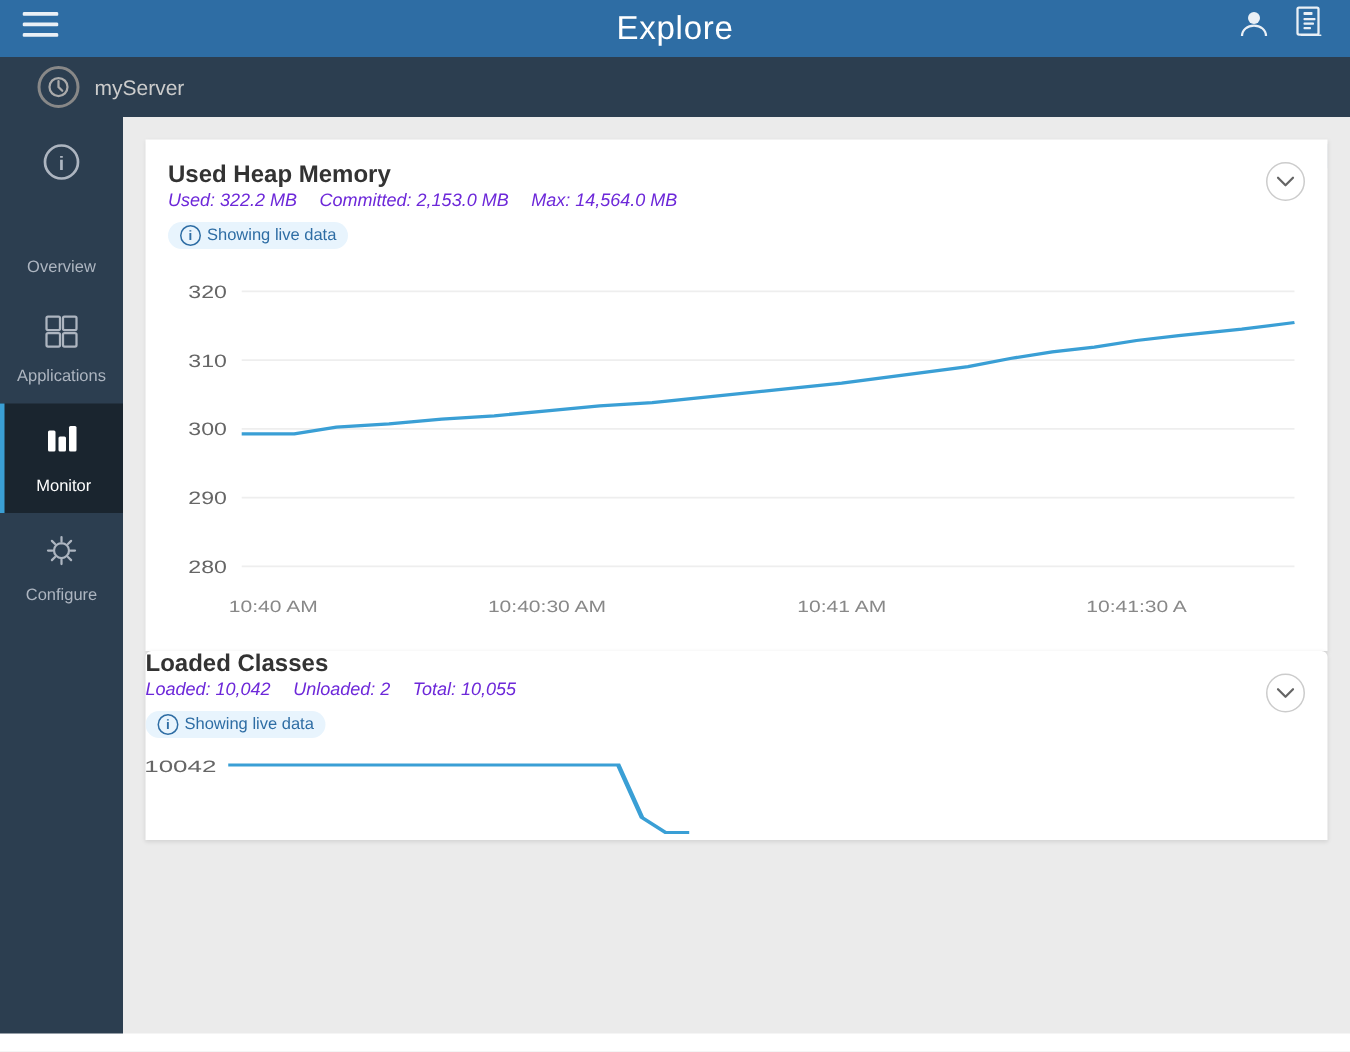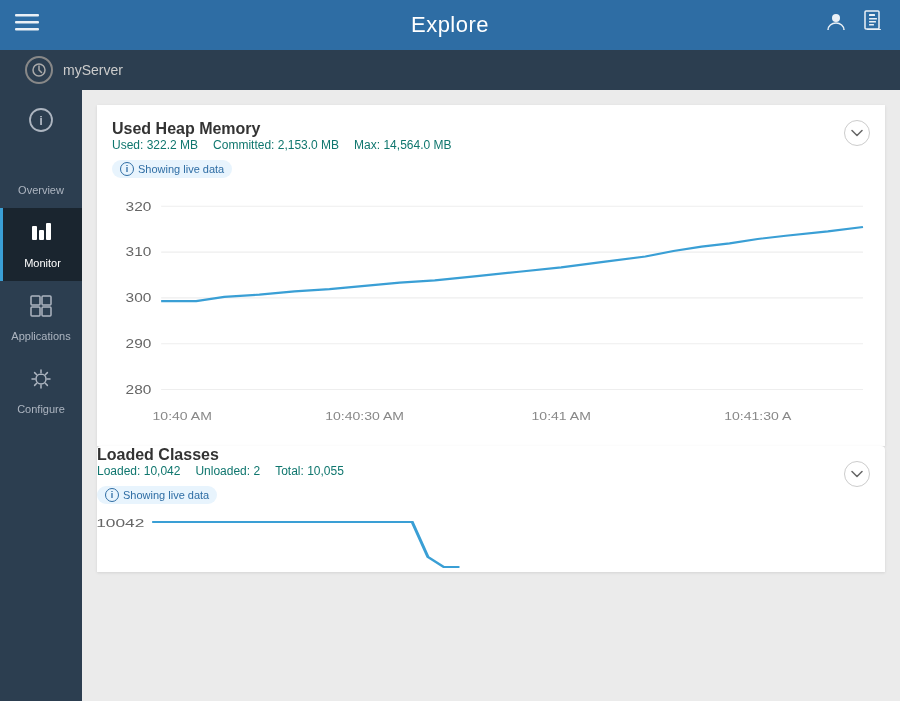--- a/index.html
+++ b/index.html
@@ -1,20 +1,20 @@
 <!DOCTYPE html>
 <html><head>
   <meta charset="utf-8">
   <style>
     * { box-sizing: border-box; margin: 0; padding: 0; }
     body { font-family: -apple-system, BlinkMacSystemFont, 'Segoe UI', Arial, sans-serif; width: 900px; height: 701px; overflow: hidden; }
 
     
     .top-bar {
-      height: 50px;
+      height: 38px;
       background: #2e6da4;
       display: flex;
       align-items: center;
       justify-content: center;
       position: relative;
     }
     .top-bar-title {
       color: white;
       font-size: 22px;
       font-weight: 300;
@@ -128,26 +128,27 @@
       box-shadow: 0 1px 3px rgba(0,0,0,0.1);
     }
     .card-title {
       font-size: 16px;
       font-weight: 600;
       color: #333;
       margin-bottom: 6px;
     }
     .card-stats {
       font-size: 12px;
-      color: #0f766e;
+      color: #6d28d9;
       display: flex;
       gap: 15px;
       align-items: center;
       flex-wrap: wrap;
       margin-bottom: 4px;
+      font-style: italic;
     }
     .live-badge {
       display: inline-flex;
       align-items: center;
       gap: 4px;
       background: #e8f4fd;
       color: #2e6da4;
       font-size: 11px;
       padding: 2px 8px;
       border-radius: 10px;
@@ -259,41 +260,41 @@
     <div class="sidebar-item">
       <span class="icon">
         <svg width="26" height="26" viewBox="0 0 26 26" fill="none">
           <circle cx="13" cy="13" r="11" stroke="#adb5c0" stroke-width="1.8"></circle>
           <text x="13" y="18" text-anchor="middle" font-size="13" fill="#adb5c0" font-weight="bold">i</text>
         </svg>
       </span>
       <span style="color:#adb5c0;font-size:11px;margin-top:40px;">Overview</span>
     </div>
 
-    <div class="sidebar-item active">
-      <span class="icon">
-        <svg width="26" height="26" viewBox="0 0 26 26" fill="none">
-          <rect x="2" y="6" width="5" height="14" rx="1" fill="white"></rect>
-          <rect x="9" y="10" width="5" height="10" rx="1" fill="white"></rect>
-          <rect x="16" y="3" width="5" height="17" rx="1" fill="white"></rect>
-        </svg>
-      </span>
-      <span style="color:white;font-size:11px;">Monitor</span>
-    </div>
-
     <div class="sidebar-item">
       <span class="icon">
         <svg width="26" height="26" viewBox="0 0 26 26" fill="none">
           <rect x="3" y="3" width="9" height="9" rx="1" stroke="#adb5c0" stroke-width="1.5"></rect>
           <rect x="14" y="3" width="9" height="9" rx="1" stroke="#adb5c0" stroke-width="1.5"></rect>
           <rect x="3" y="14" width="9" height="9" rx="1" stroke="#adb5c0" stroke-width="1.5"></rect>
           <rect x="14" y="14" width="9" height="9" rx="1" stroke="#adb5c0" stroke-width="1.5"></rect>
         </svg>
       </span>
       <span style="color:#adb5c0;font-size:11px;">Applications</span>
+    </div>
+
+    <div class="sidebar-item active">
+      <span class="icon">
+        <svg width="26" height="26" viewBox="0 0 26 26" fill="none">
+          <rect x="2" y="6" width="5" height="14" rx="1" fill="white"></rect>
+          <rect x="9" y="10" width="5" height="10" rx="1" fill="white"></rect>
+          <rect x="16" y="3" width="5" height="17" rx="1" fill="white"></rect>
+        </svg>
+      </span>
+      <span style="color:white;font-size:11px;">Monitor</span>
     </div>
 
     <div class="sidebar-item">
       <span class="icon">
         <svg width="26" height="26" viewBox="0 0 26 26" fill="none">
           <path d="M13 8 C10.2 8 8 10.2 8 13 C8 15.8 10.2 18 13 18 C15.8 18 18 15.8 18 13 C18 10.2 15.8 8 13 8Z" stroke="#adb5c0" stroke-width="1.5"></path>
           <path d="M13 4v3M13 19v3M4 13h3M19 13h3M6.6 6.6l2.1 2.1M17.3 17.3l2.1 2.1M6.6 19.4l2.1-2.1M17.3 8.7l2.1-2.1" stroke="#adb5c0" stroke-width="1.5" stroke-linecap="round"></path>
         </svg>
       </span>
       <span style="color:#adb5c0;font-size:11px;">Configure</span>

